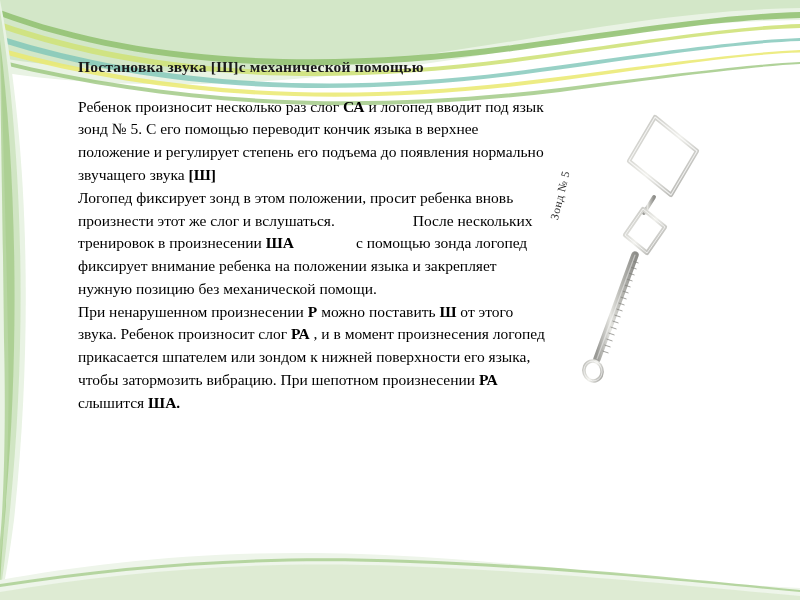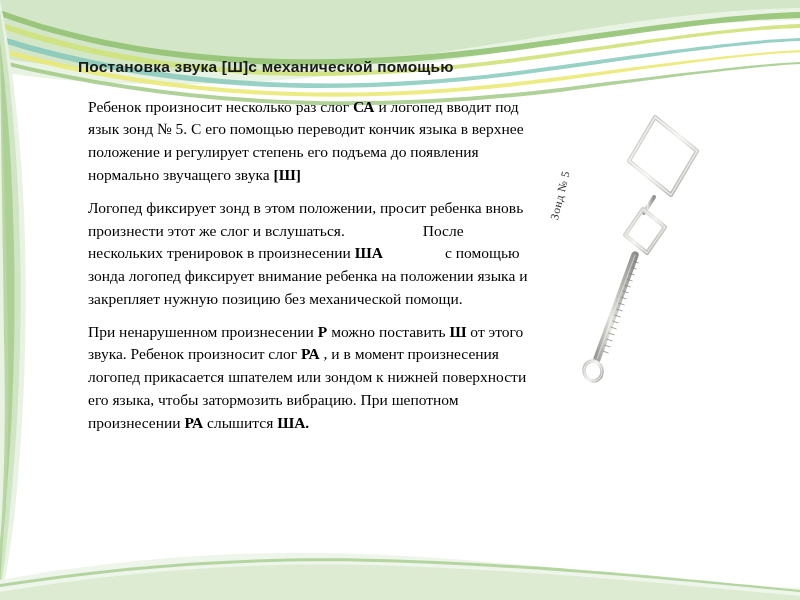--- a/index.html
+++ b/index.html
@@ -38,37 +38,37 @@
     top: 0; left: 0;
     width: 90px; height: 600px;
   }
   #content {
     position: absolute;
     left: 78px;
     top: 58px;
     width: 470px;
   }
   #title {
-    font-family: Liberation Sans, sans-serif;
+    font-family: Liberation Serif, serif;
     font-weight: bold;
     font-size: 15.5px;
     color: #1a1a1a;
     letter-spacing: 0.2px;
     line-height: 1.2;
   }
   #body-text {
     margin-top: 19px;
     font-family: "Liberation Serif", serif;
     font-size: 15.5px;
     color: #000000;
     line-height: 1.47;
     text-align: left;
   }
   #body-text p {
-    margin: 10px;
+    margin: 0;
   }
   .b { font-weight: bold; }
   .gap-lg { display: inline-block; width: 78px; }
   .gap-md { display: inline-block; width: 62px; }
 
   #probe-figure {
     position: absolute;
     left: 545px;
     top: 105px;
     width: 215px;

